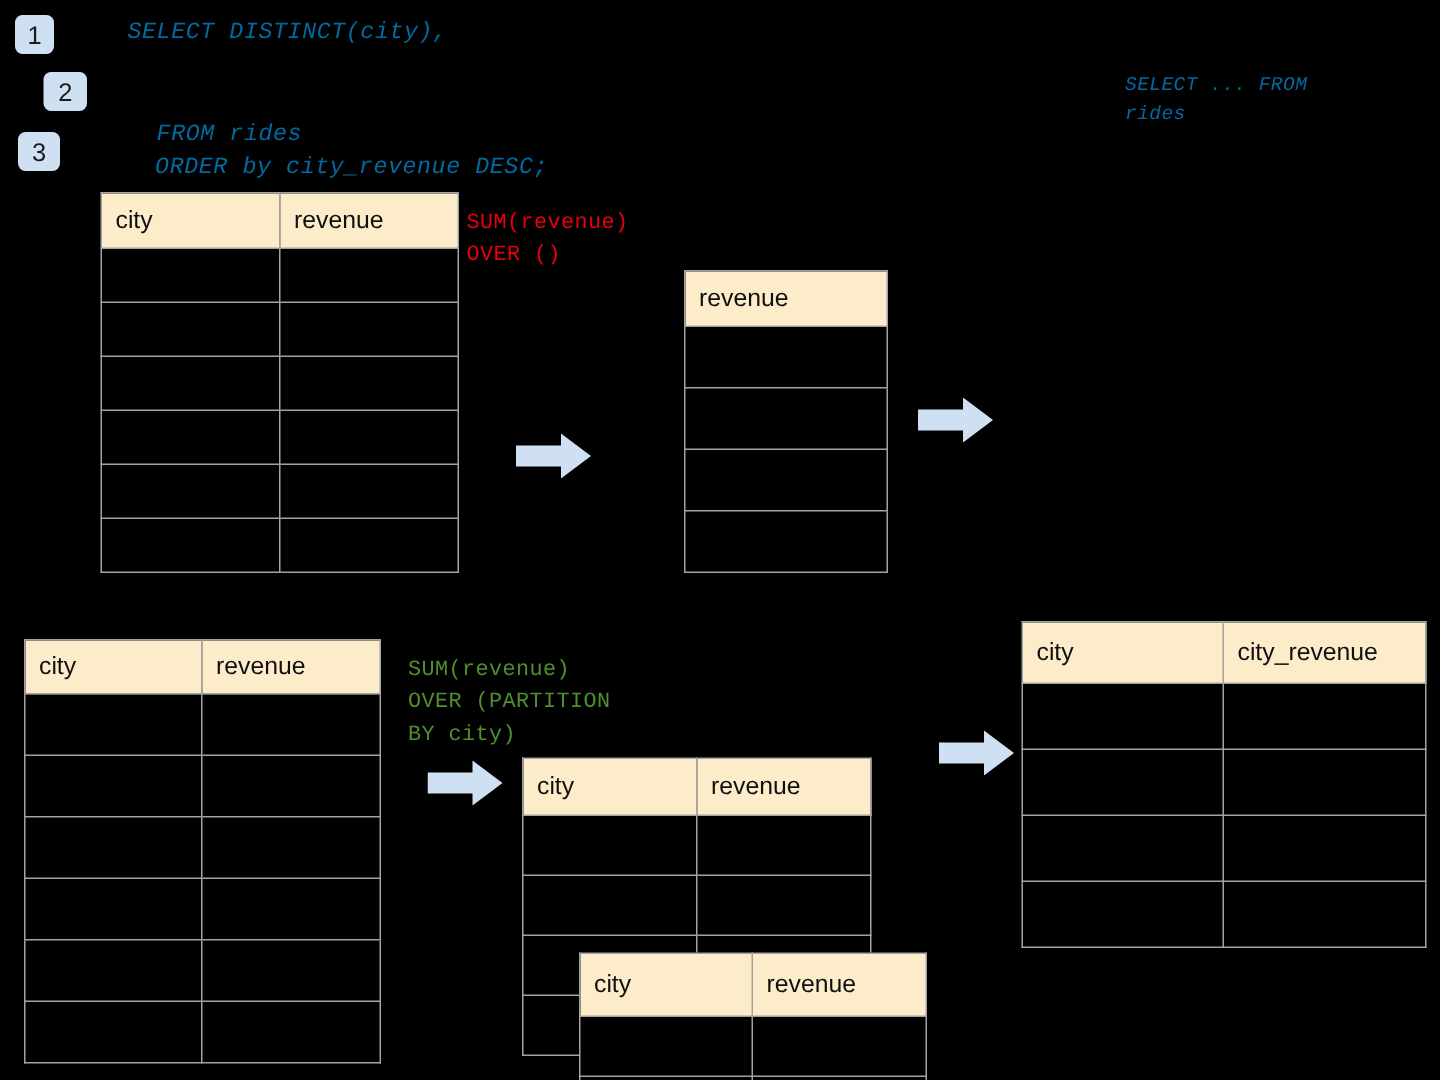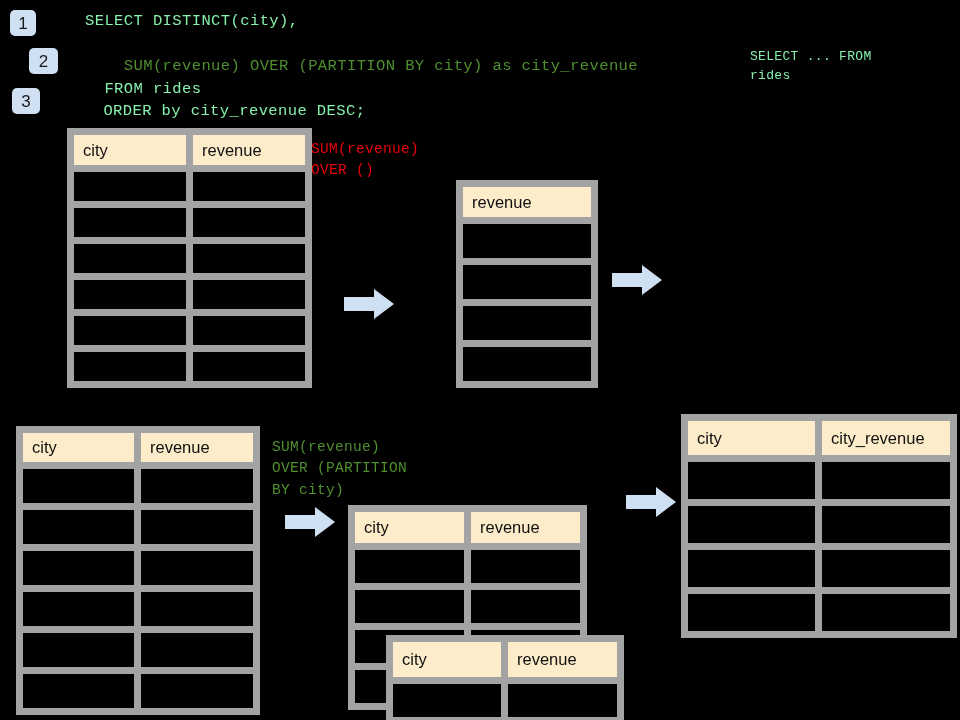--- a/index.html
+++ b/index.html
@@ -25,21 +25,21 @@
 
   
   .code{
     position:absolute;
     font-family:"Liberation Mono", monospace;
     font-size:15.5px;
     letter-spacing:0.4px;
     white-space:pre;
     line-height:1;
   }
-  .c-purple{color:#86efac;}
+  .c-purple{color:#0369a1;font-style:italic;}
   .c-red{color:#e8000b;}
   .c-green{color:#4f8f2e;}
 
   
   .annot{
     position:absolute;
     font-family:"Liberation Mono", monospace;
     font-size:14.5px;
     letter-spacing:0.3px;
     white-space:pre;
@@ -48,21 +48,21 @@
   .annot.small{font-size:13px;line-height:1.45;}
 
   
   .tbl{
     position:absolute;
     border-collapse:collapse;
     table-layout:fixed;
     background:#000;
   }
   .tbl td{
-    border:7px solid #a3a3a3;
+    border:1px solid #a3a3a3;
     padding:0;
     background:#000;
   }
   .tbl td.hd{
     background:#fcecca;
     color:#101010;
     font-family:"Liberation Sans", sans-serif;
     font-size:16.5px;
     padding:0 0 0 9px;
     vertical-align:middle;
@@ -80,21 +80,20 @@
     <span>1</span>
   </div>
   <div class="badge" style="left:29px;top:48px;width:29px;height:26px;">
     <span>2</span>
   </div>
   <div class="badge" style="left:12px;top:88px;width:28px;height:26px;">
     <span>3</span>
   </div>
 
   <div class="code c-purple" style="left:85px;top:14px;">SELECT DISTINCT(city),</div>
-  <div class="code c-green" style="left:85px;top:59px;">    SUM(revenue) OVER (PARTITION BY city) as city_revenue</div>
   <div class="code c-purple" style="left:85px;top:82px;">  FROM rides</div>
   <div class="code c-purple" style="left:84px;top:104px;">  ORDER by city_revenue DESC;</div>
 
   <div class="annot small c-purple" style="left:750px;top:48px;">SELECT ... FROM
 rides</div>
 
   <div class="annot c-red" style="left:311px;top:139px;">SUM(revenue)
 OVER ()</div>
 
   <div class="annot c-green" style="left:272px;top:437px;">SUM(revenue)

